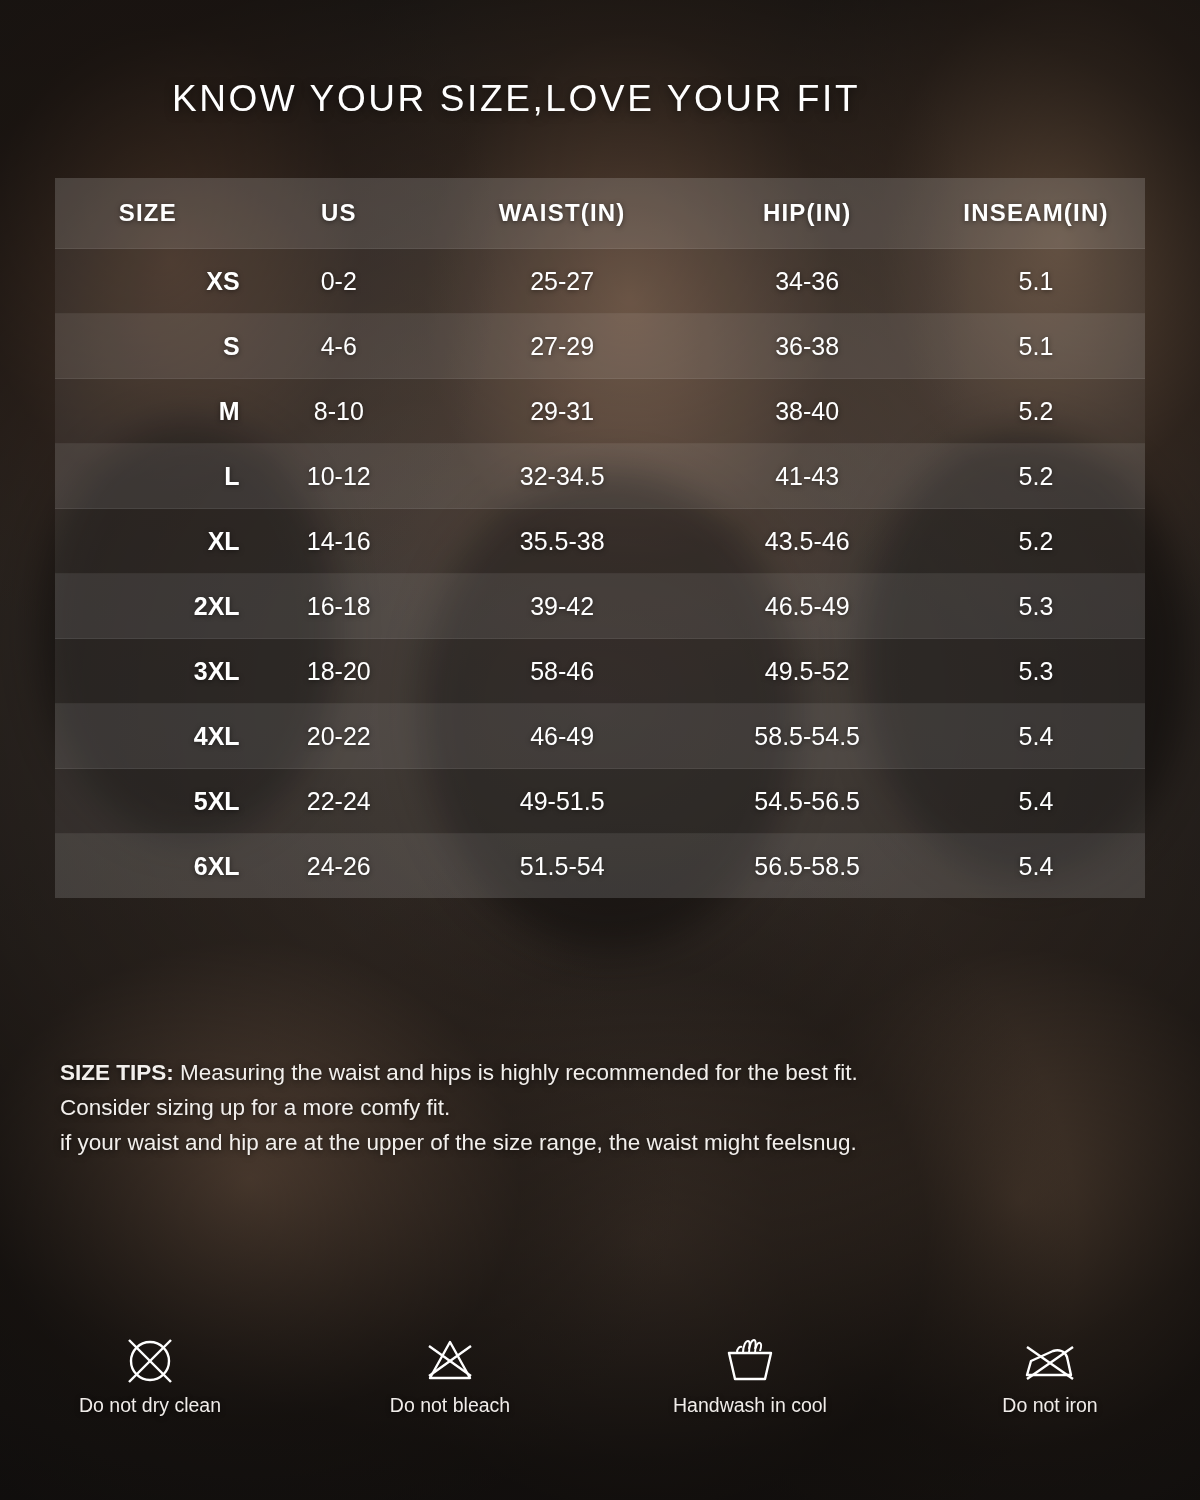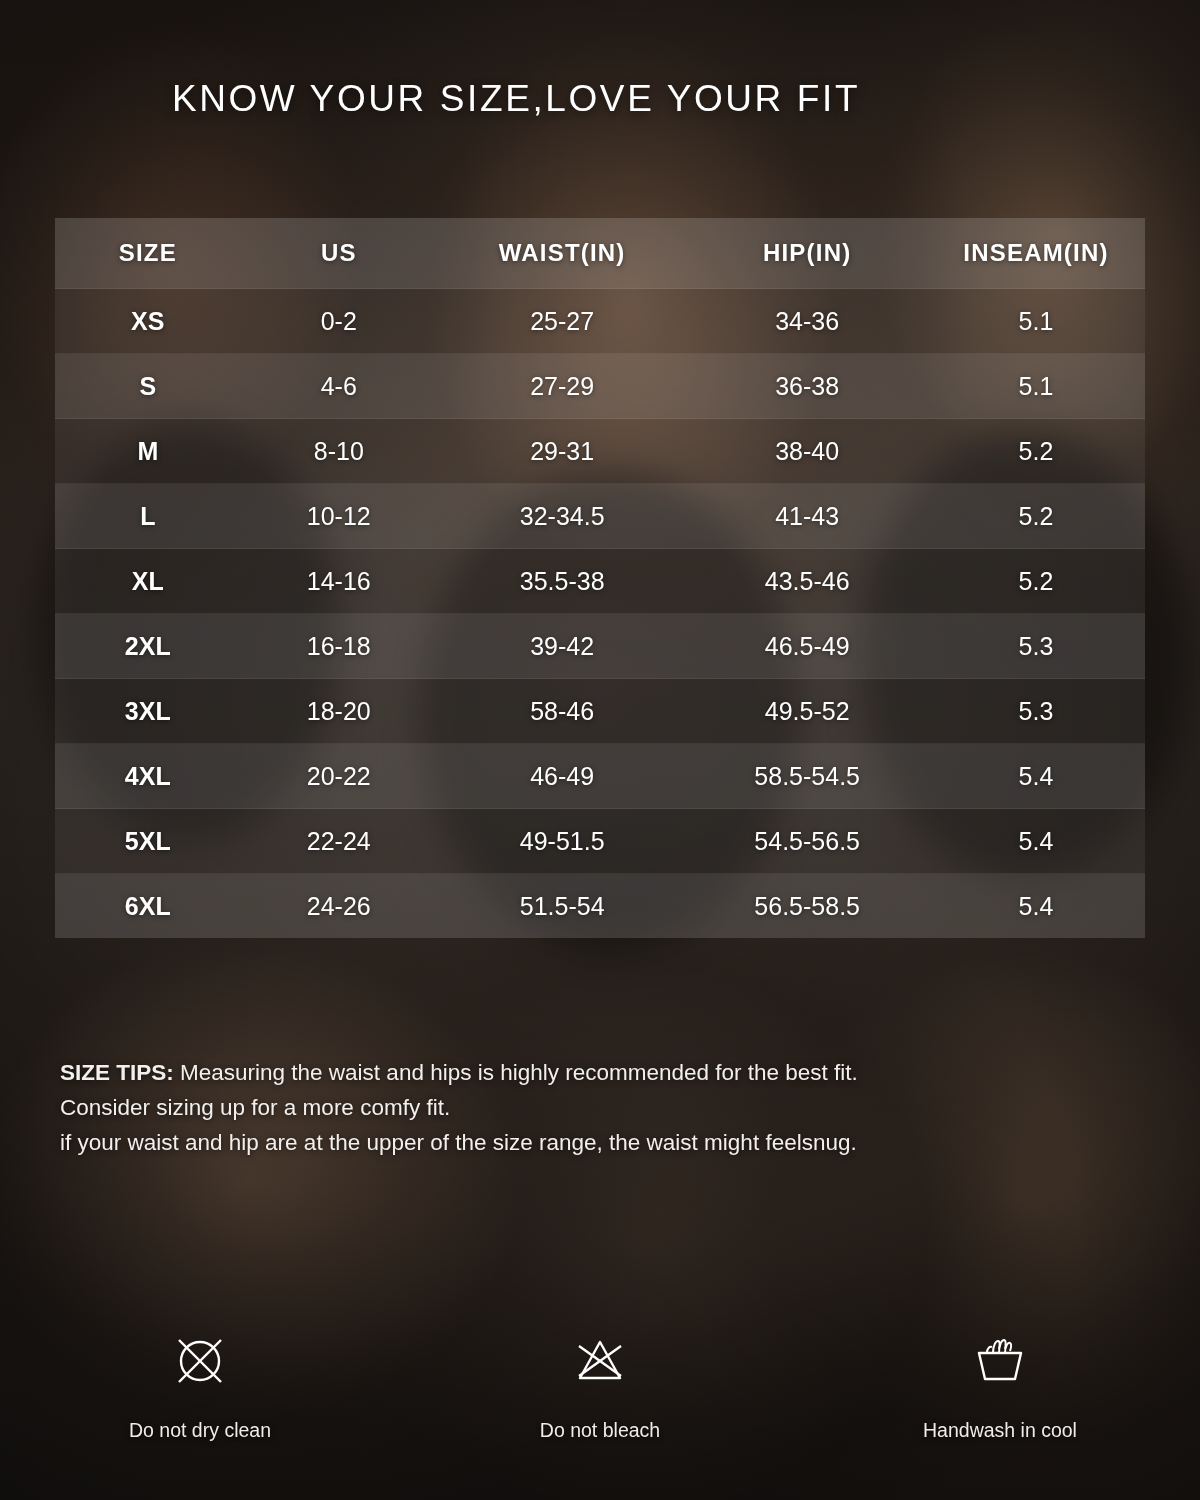--- a/index.html
+++ b/index.html
@@ -69,21 +69,20 @@
     position: absolute;
     left: 55px;
     top: 178px;
     width: 1090px;
   }
   table.size-table {
     width: 100%;
     border-collapse: collapse;
     table-layout: fixed;
     color: #ffffff;
-    margin-top: 40px;
   }
   table.size-table th,
   table.size-table td {
     text-align: center;
     font-size: 25px;
     height: 62px;
     vertical-align: middle;
     text-shadow: 0 1px 5px rgba(0,0,0,0.5);
   }
   table.size-table thead th {
@@ -94,20 +93,21 @@
     background: rgba(255,255,255,0.17);
   }
   table.size-table tbody tr:nth-child(odd) {
     background: rgba(255,255,255,0.07);
   }
   table.size-table tbody tr:nth-child(even) {
     background: rgba(255,255,255,0.15);
   }
   table.size-table tbody td:first-child {
     font-weight: 700;
+    text-align: right;
   }
   table.size-table tbody tr td {
     border-top: 1px solid rgba(255,255,255,0.07);
   }
   .col-size { width: 17%; }
   .col-us { width: 18%; }
   .col-waist { width: 23%; }
   .col-hip { width: 22%; }
   .col-inseam { width: 20%; }
 
@@ -140,21 +140,21 @@
     text-align: center;
     color: #ffffff;
   }
   .care-icon {
     height: 62px;
     display: flex;
     align-items: center;
     justify-content: center;
   }
   .care-label {
-    margin-top: 27px;
+    margin-top: 2px;
     font-size: 19.5px;
     color: #f0ece9;
     text-shadow: 0 1px 5px rgba(0,0,0,0.6);
   }
 </style>
 </head>
 <body>
 
 <div class="page">
 
@@ -288,17 +288,27 @@
             <path d="M8 18 L50 18 L44 44 L14 44 Z" fill="none" stroke="#ffffff" stroke-width="2.4" stroke-linejoin="round"></path>
             <path d="M22 18 C22 10, 25 6, 27 6 C29 6, 29 10, 28 14" fill="none" stroke="#ffffff" stroke-width="2"></path>
             <path d="M28 18 C28 9, 31 5, 33 5 C35 5, 35 10, 34 14" fill="none" stroke="#ffffff" stroke-width="2"></path>
             <path d="M34 18 C34 11, 37 7, 39 8 C41 9, 40 13, 39 16" fill="none" stroke="#ffffff" stroke-width="2"></path>
             <path d="M16 18 C16 13, 19 11, 21 12" fill="none" stroke="#ffffff" stroke-width="2"></path>
           </svg>
         </div>
         <div class="care-label">Handwash in cool</div>
       </div>
 
+      <div class="care-item">
+        <div class="care-icon">
+          <svg width="62" height="52" viewBox="0 0 62 52" aria-hidden="true">
+            <path d="M8 40 L52 40 L48 22 C46 16, 40 14, 34 16 L12 26 Z" fill="none" stroke="#ffffff" stroke-width="2.4" stroke-linejoin="round"></path>
+            <line x1="8" y1="12" x2="54" y2="44" stroke="#ffffff" stroke-width="2.4"></line>
+            <line x1="54" y1="12" x2="8" y2="44" stroke="#ffffff" stroke-width="2.4"></line>
+          </svg>
+        </div>
+        <div class="care-label">Do not iron</div>
+      </div>
 
     </div>
 
   </div>
 </div>
 
 </body></html>

